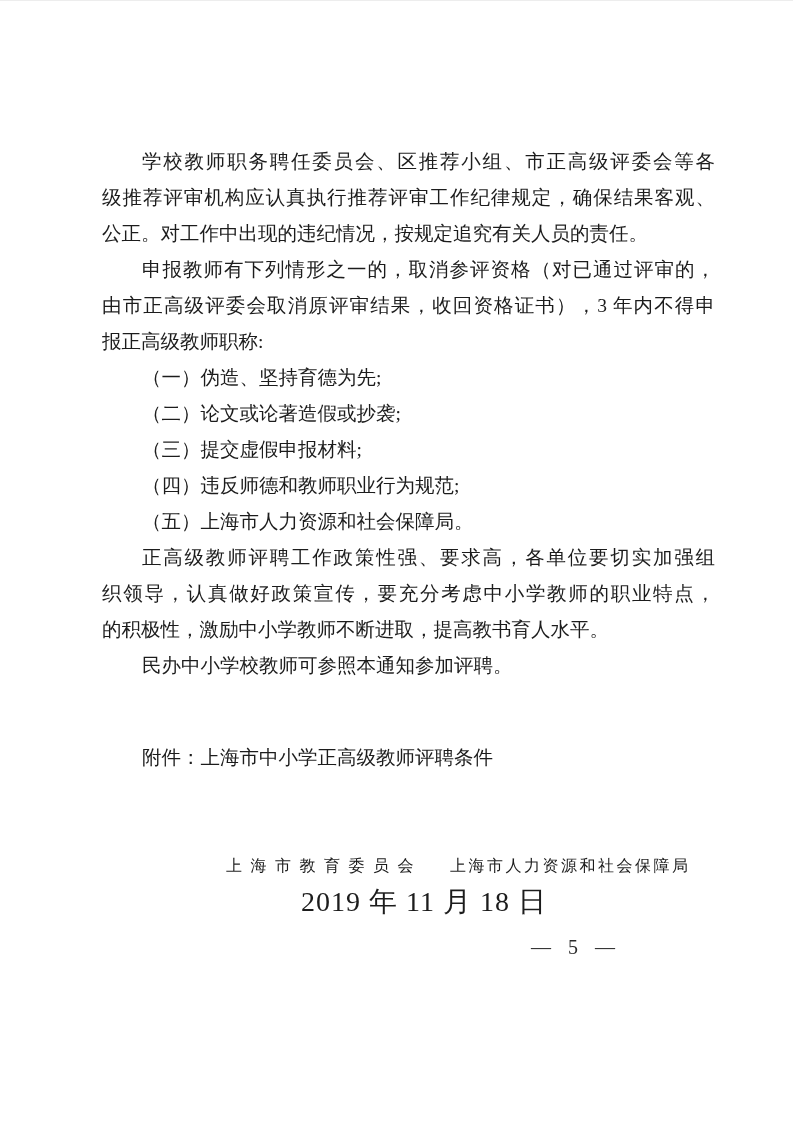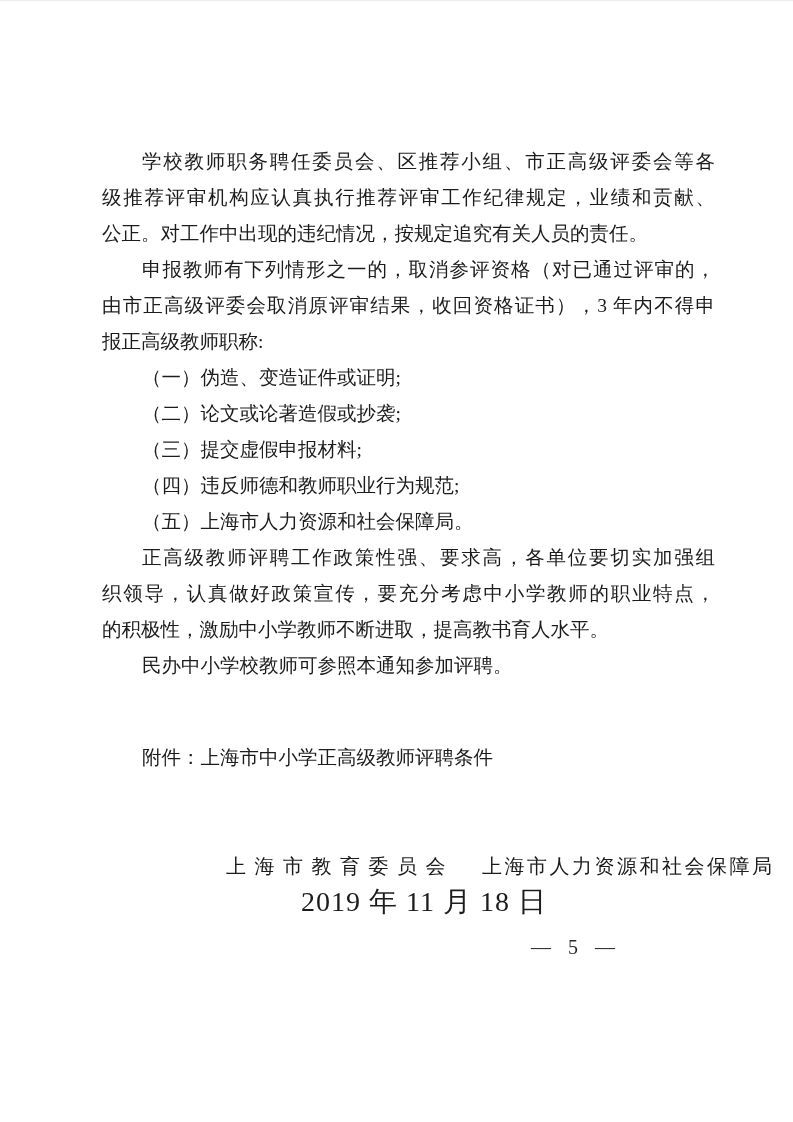--- a/index.html
+++ b/index.html
@@ -41,21 +41,21 @@
   }
   .attachment {
     margin-top: 56px; 
   }
   .sig-row {
     margin-top: 72px; 
     padding-left: 124px;
     display: flex;
     align-items: baseline;
     gap: 28px;
-    font-size: 20px;
+    font-size: 16px;
     line-height: 36px;
     height: 36px;
   }
   .agency-left {
     letter-spacing: 8.5px; 
     white-space: nowrap;
   }
   .agency-right {
     letter-spacing: 2.5px;
     white-space: nowrap;
@@ -83,28 +83,28 @@
     letter-spacing: 0;
   }
 </style>
 </head>
 <body>
 
 <div class="page">
   <div class="content">
 
     <div class="line indent j">学校教师职务聘任委员会、区推荐小组、市正高级评委会等各</div>
-    <div class="line j">级推荐评审机构应认真执行推荐评审工作纪律规定，业绩和贡献、</div>
+    <div class="line j">级推荐评审机构应认真执行推荐评审工作纪律规定，确保结果客观、</div>
     <div class="line">公正。对工作中出现的违纪情况，按规定追究有关人员的责任。</div>
 
     <div class="line indent j">申报教师有下列情形之一的，取消参评资格（对已通过评审的，</div>
     <div class="line j">由市正高级评委会取消原评审结果，收回资格证书），3 年内不得申</div>
     <div class="line">报正高级教师职称:</div>
 
-    <div class="line indent">（一）伪造、变造证件或证明;</div>
+    <div class="line indent">（一）伪造、坚持育德为先;</div>
     <div class="line indent">（二）论文或论著造假或抄袭;</div>
     <div class="line indent">（三）提交虚假申报材料;</div>
     <div class="line indent">（四）违反师德和教师职业行为规范;</div>
     <div class="line indent">（五）上海市人力资源和社会保障局。</div>
 
     <div class="line indent j">正高级教师评聘工作政策性强、要求高，各单位要切实加强组</div>
     <div class="line j">织领导，认真做好政策宣传，要充分考虑中小学教师的职业特点，</div>
     <div class="line">的积极性，激励中小学教师不断进取，提高教书育人水平。</div>
 
     <div class="line indent">民办中小学校教师可参照本通知参加评聘。</div>

